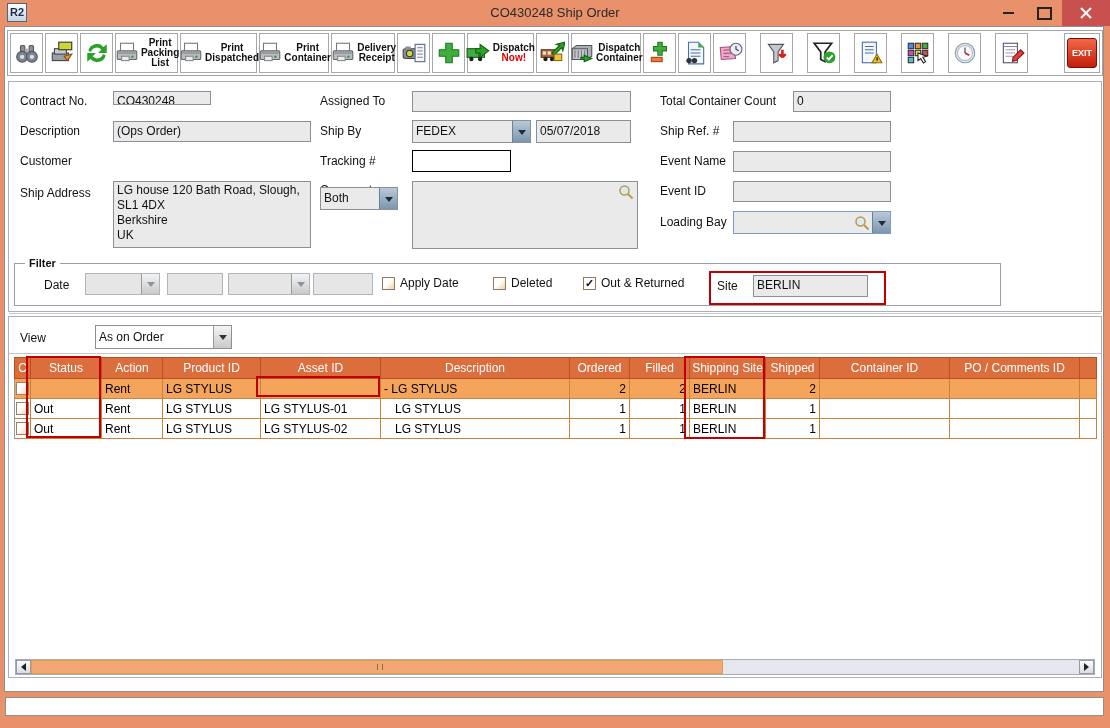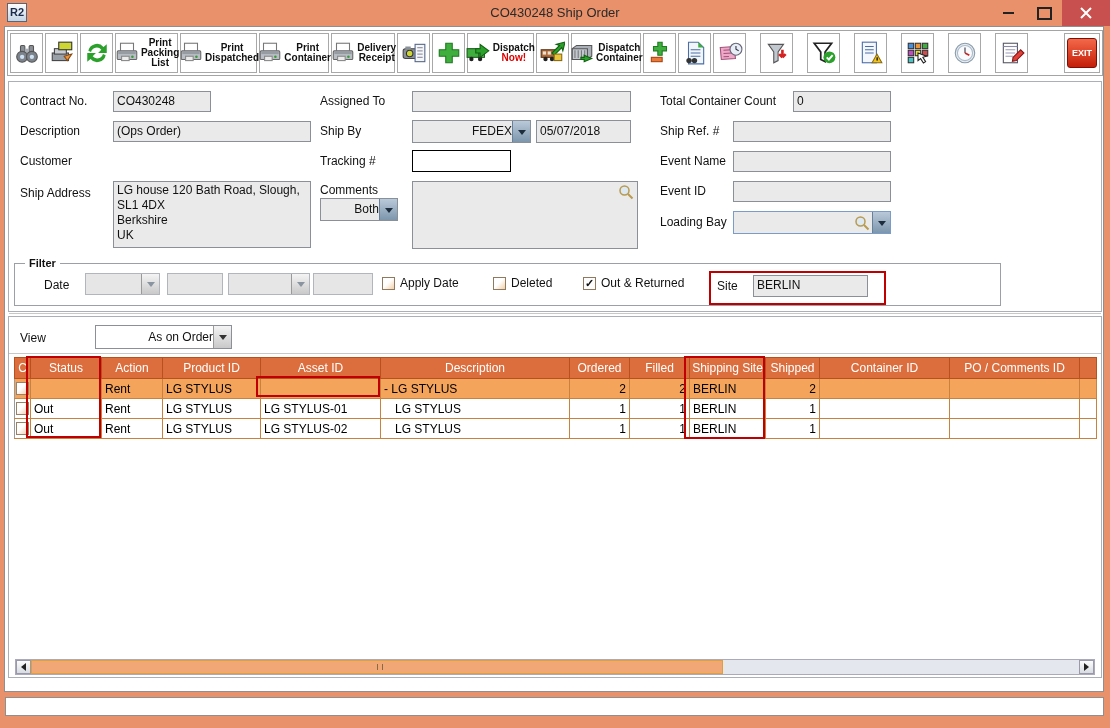--- a/index.html
+++ b/index.html
@@ -31,21 +31,21 @@
   .tlabel .red{color:#e00000;display:block;}
   .rgroup{margin-left:auto;display:flex;gap:14px;}
   .exit-gap{margin-left:22px;}
   .exit-badge{width:28px;height:28px;background:linear-gradient(#f4684a,#c41e08);border:1px solid #7c1008;border-radius:3px;color:#fff;font-size:9px;font-weight:bold;display:flex;align-items:center;justify-content:center;}
 
   
   .lbl{position:absolute;font-size:12px;color:#111;line-height:21px;white-space:nowrap;}
   .fld{position:absolute;background:#EAEAEA;border:1px solid #8a9099;box-sizing:border-box;font-size:12px;line-height:19px;padding:0 3px;color:#111;overflow:hidden;white-space:nowrap;}
   .fld.multiline{white-space:pre-line;line-height:15px;padding-top:1px;}
   .fld.white{background:#fff;border:1px solid #000;}
-  .dd{padding-right:18px;text-align:right;}
+  .dd{padding-right:18px;}
   .arrow-btn{position:absolute;right:0;top:0;bottom:0;width:17px;background:linear-gradient(#b9c9d9,#7d96ac);border-left:1px solid #68809a;display:flex;align-items:center;justify-content:center;}
   .arrow-btn i{display:block;width:0;height:0;border:4px solid transparent;border-top:5px solid #1d2d3d;margin-top:5px;}
   .arrow-btn.gray{background:linear-gradient(#f4f4f4,#c9c9c9);border-left:1px solid #9a9a9a;}
   .arrow-btn.gray i{border-top-color:#333;}
   .arrow-btn.dis i{border-top-color:#8a94a0;}
   .mag{position:absolute;width:16px;height:16px;}
   .cmt-box{position:absolute;background:#EAEAEA;border:1px solid #8a9099;box-sizing:border-box;}
   .blue-border{border:1px solid #7a9cc8;}
 
   
@@ -307,41 +307,41 @@
         </div>
     </div>
   </div>
 
   <div class="frame frame1"></div>
   <div class="frame frame2"></div>
   <div class="sep-line" style="top:313px"></div>
   <div class="sep-line" style="top:353px"></div>
 
   <div class="lbl" style="left:20px;top:91px">Contract No.</div>
-  <div class="fld" style="left:113px;top:91px;width:98px;height:21px">CO430248</div>
+  <div class="fld" style="left:113px;top:91px;width:98px;height:14px">CO430248</div>
   <div class="lbl" style="left:20px;top:121px">Description</div>
   <div class="fld" style="left:113px;top:121px;width:198px;height:21px">(Ops Order)</div>
   <div class="lbl" style="left:20px;top:151px">Customer</div>
   <div class="lbl" style="left:20px;top:183px">Ship Address</div>
   <div class="fld multiline" style="left:113px;top:181px;width:198px;height:67px">LG house 120 Bath Road, Slough,
 SL1 4DX
 Berkshire
 UK</div>
 
   <div class="lbl" style="left:320px;top:91px">Assigned To</div>
   <div class="fld" style="left:412px;top:91px;width:219px;height:21px"></div>
   <div class="lbl" style="left:320px;top:121px">Ship By</div>
   <div class="fld dd" style="left:412px;top:120px;width:119px;height:23px;line-height:21px"><span>FEDEX</span><span class="arrow-btn">
         <i></i>
       </span></div>
   <div class="fld" style="left:536px;top:120px;width:95px;height:23px;line-height:21px">05/07/2018</div>
   <div class="lbl" style="left:320px;top:151px">Tracking #</div>
   <div class="fld white" style="left:412px;top:150px;width:99px;height:22px"></div>
   <div class="lbl" style="left:320px;top:181px;line-height:18px">Comments</div>
-  <div class="fld dd" style="left:320px;top:198px;width:78px;height:23px;line-height:21px"><span>Both</span><span class="arrow-btn">
+  <div class="fld dd" style="left:320px;top:187px;width:78px;height:23px;line-height:21px"><span>Both</span><span class="arrow-btn">
         <i></i>
       </span></div>
   <div class="cmt-box" style="left:412px;top:181px;width:226px;height:68px"></div>
   <svg class="mag" style="left:618px;top:184px" viewBox="0 0 16 16">
       <circle cx="6.5" cy="6.5" r="4.5" fill="#dce8f2" stroke="#b89a50" stroke-width="1.5"></circle>
       <path d="M10 10l4.5 4.5" stroke="#b89a50" stroke-width="2"></path>
     </svg>
 
   <div class="lbl" style="left:660px;top:91px">Total Container Count</div>
   <div class="fld" style="left:793px;top:91px;width:98px;height:21px">0</div>

